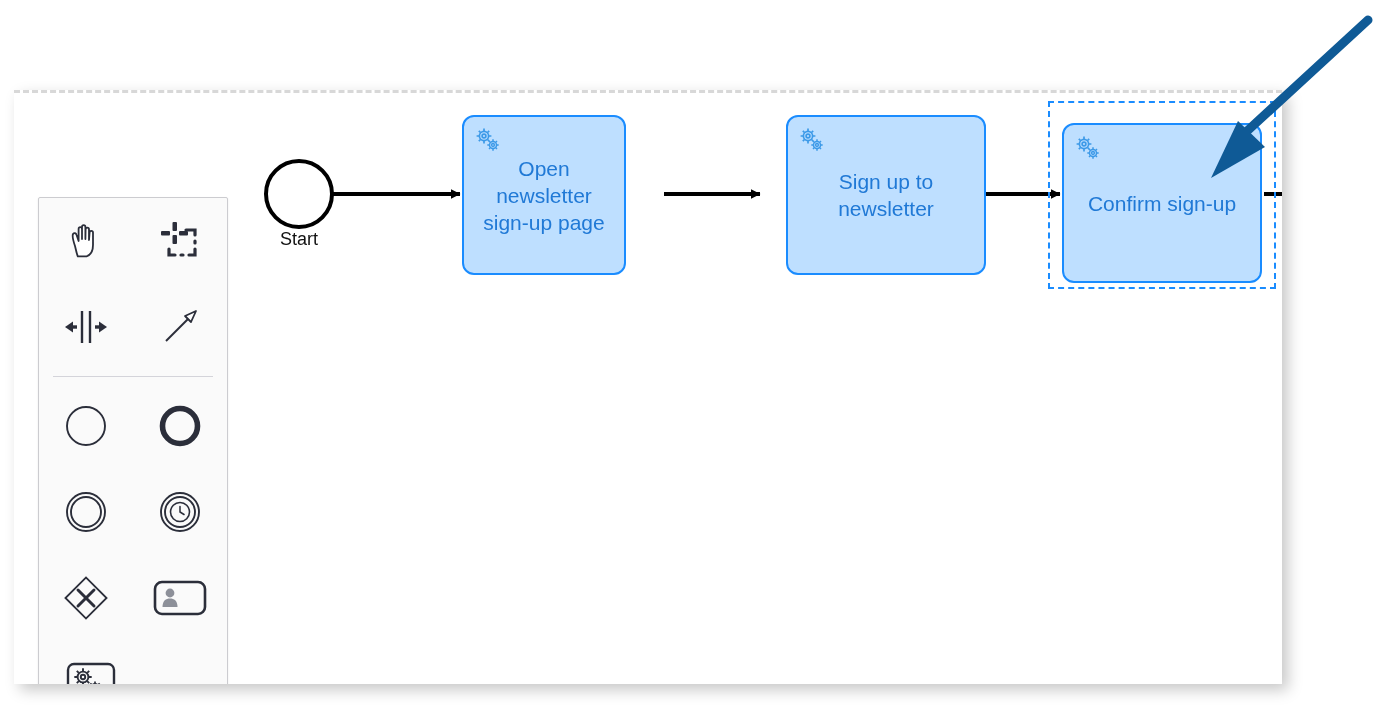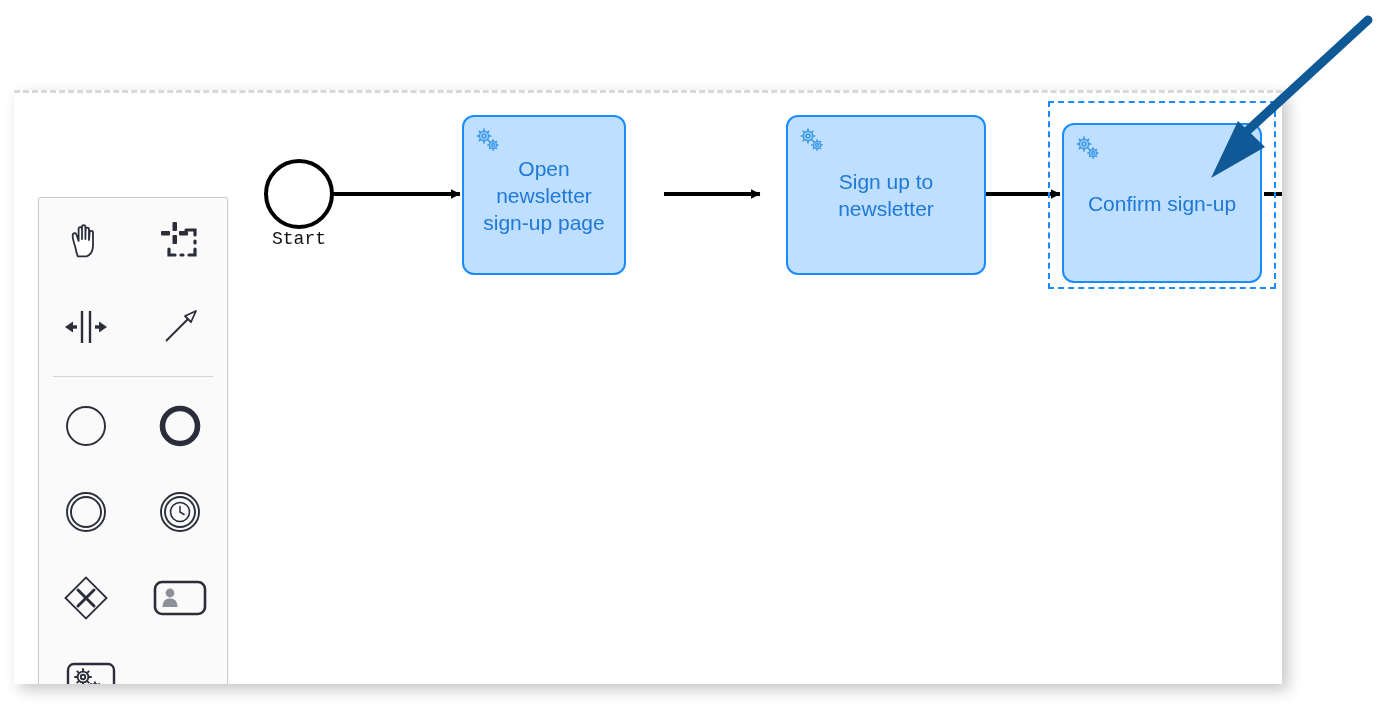--- a/index.html
+++ b/index.html
@@ -299,21 +299,21 @@
         </g>
 
         <g>
           <line x1="318" y1="101" x2="446" y2="101" stroke="#000000" stroke-width="4" marker-end="url(#seqarrow)"></line>
           <line x1="650" y1="101" x2="746" y2="101" stroke="#000000" stroke-width="4" marker-end="url(#seqarrow)"></line>
           <line x1="950" y1="101" x2="1046" y2="101" stroke="#000000" stroke-width="4" marker-end="url(#seqarrow)"></line>
           <line x1="1250" y1="101" x2="1268" y2="101" stroke="#000000" stroke-width="4"></line>
         </g>
       </svg>
 
-      <div class="start-label" style="left:240px; top:136px; width:90px;font-family:Liberation Mono, monospace;">Start</div>
+      <div class="start-label" style="left:240px; top:136px; width:90px;">Start</div>
 
       <div class="task-box" style="left:448px; top:22px; width:164px; height:160px;">
         <span class="task-icon">
           <svg width="34" height="34" viewBox="0 0 34 34">
             <g fill="none" stroke="#3d9ae8" stroke-width="1.7">
               <circle cx="12" cy="11" r="4.6"></circle>
               <circle cx="12" cy="11" r="1.9"></circle>
               <path d="M12 3.6 L12 6 M12 16 L12 18.4 M4.6 11 L7 11 M17 11 L19.4 11
                        M6.8 5.8 L8.5 7.5 M15.5 14.5 L17.2 16.2
                        M17.2 5.8 L15.5 7.5 M8.5 14.5 L6.8 16.2"></path>

